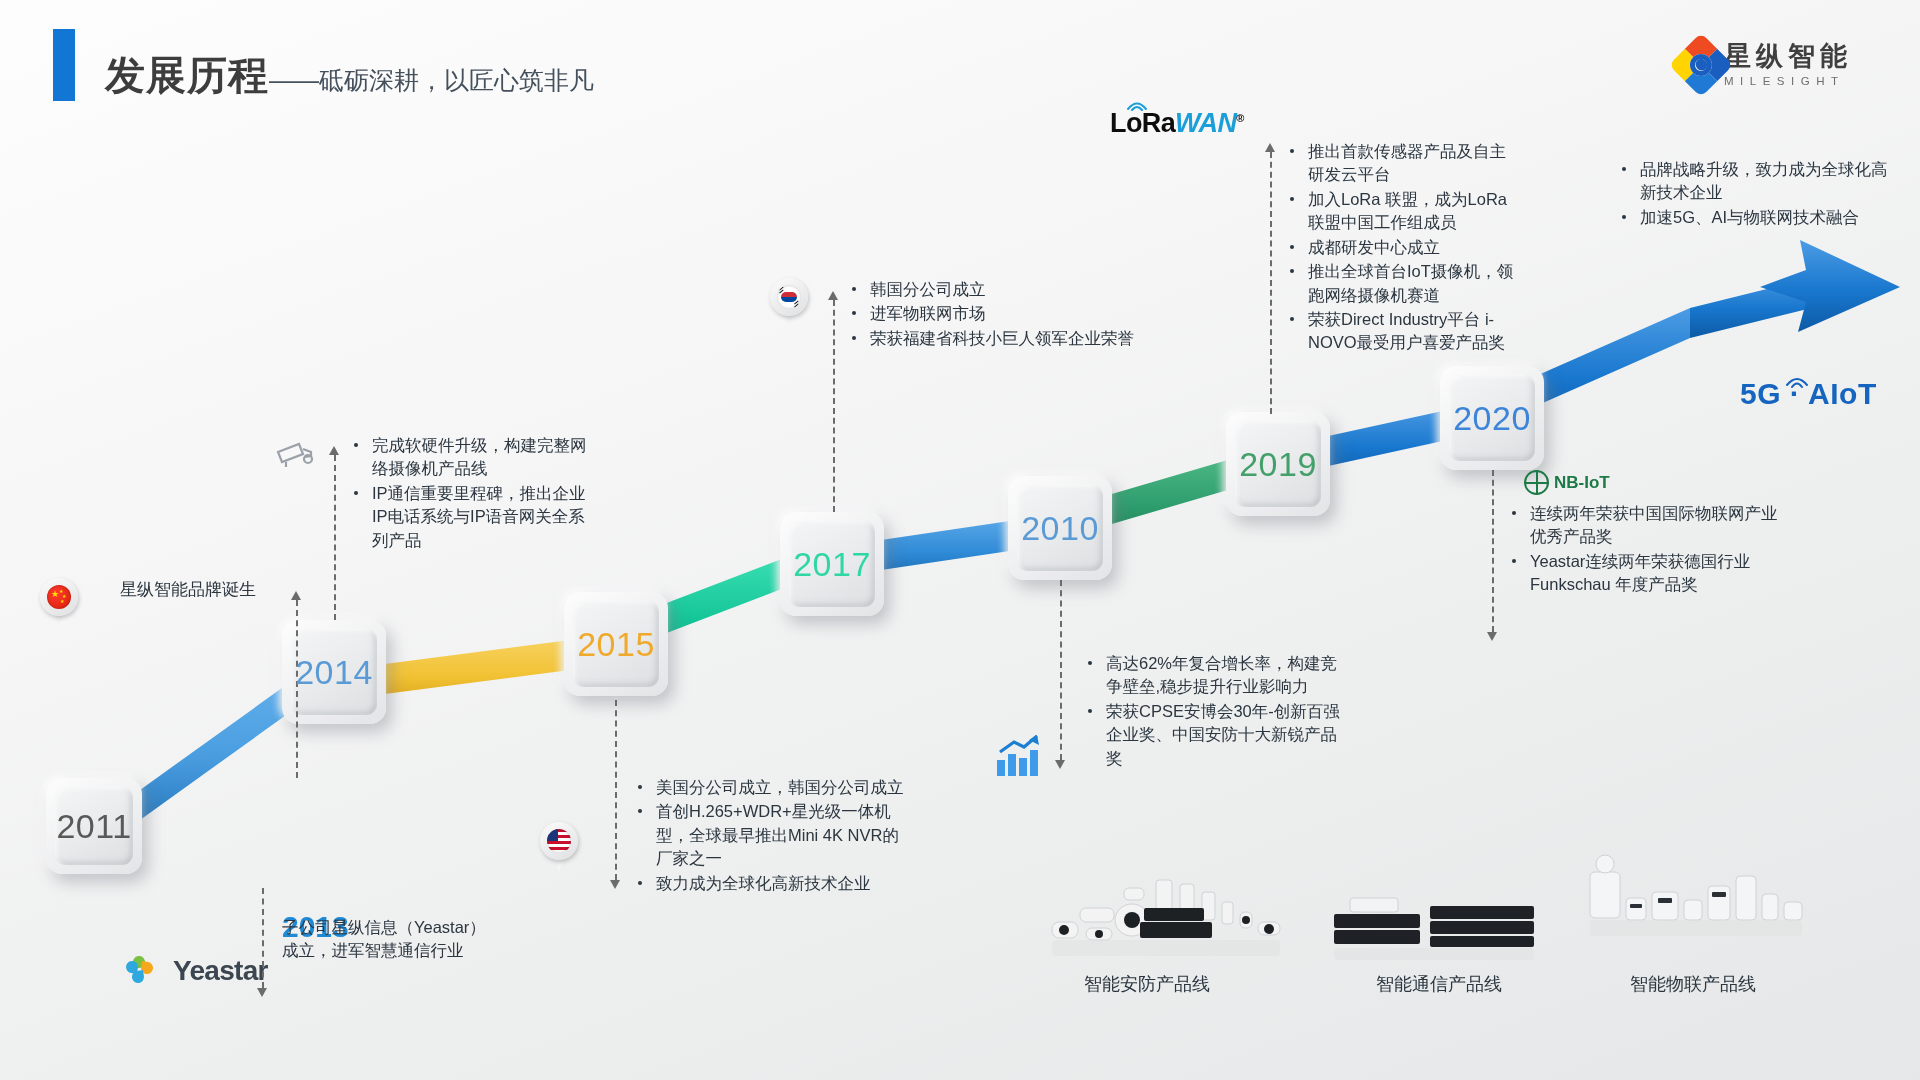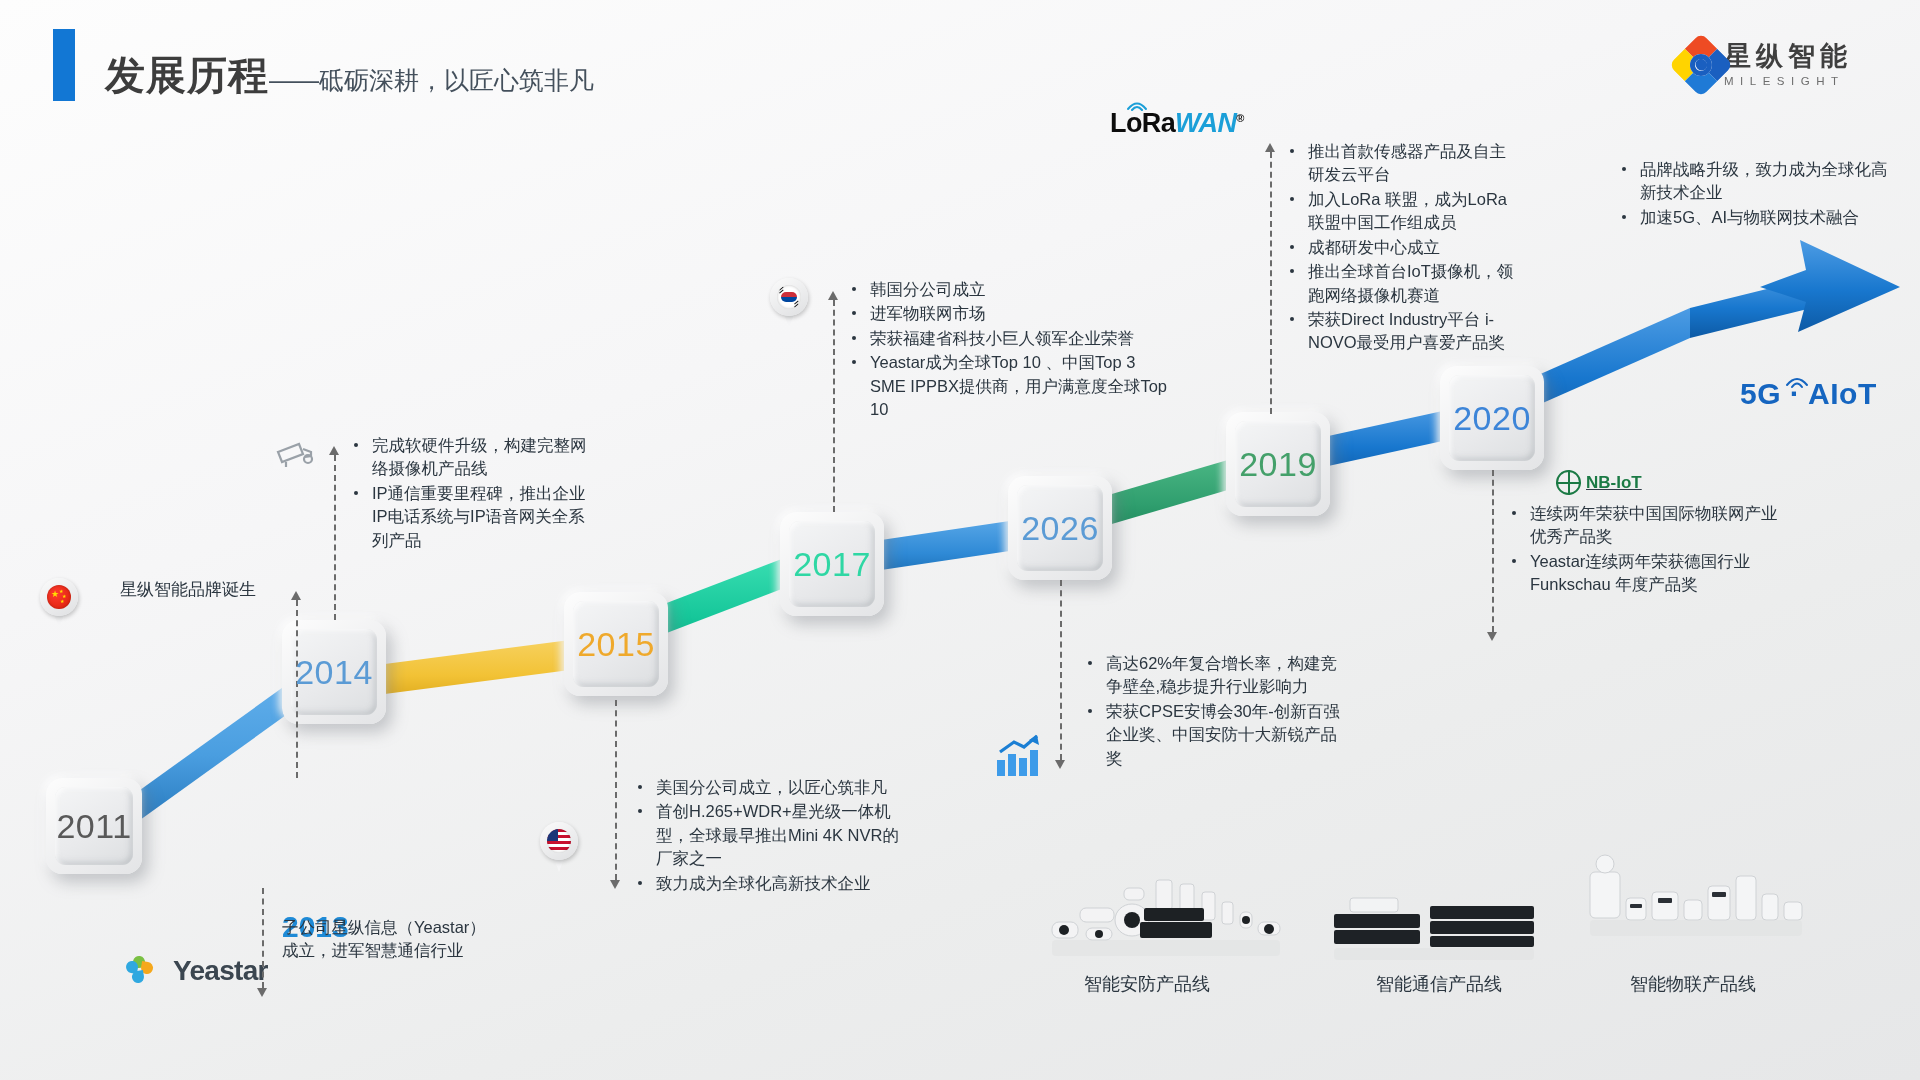--- a/index.html
+++ b/index.html
@@ -194,21 +194,21 @@
   <div class="ynode" style="left:564px;top:592px;width:104px;height:104px;">
     <div class="inner"></div>
       <span style="color:#efa92c">2015</span>
   </div>
   <div class="ynode" style="left:780px;top:512px;width:104px;height:104px;">
     <div class="inner"></div>
       <span style="color:#2fd7a4">2017</span>
   </div>
   <div class="ynode" style="left:1008px;top:476px;width:104px;height:104px;">
     <div class="inner"></div>
-      <span style="color:#5b9bd5">2026</span>
+      <span style="color:#5b9bd5">2010</span>
   </div>
   <div class="ynode" style="left:1226px;top:412px;width:104px;height:104px;">
     <div class="inner"></div>
       <span style="color:#44a06a">2019</span>
   </div>
   <div class="ynode" style="left:1440px;top:366px;width:104px;height:104px;">
     <div class="inner"></div>
       <span style="color:#3d85d8">2020</span>
   </div>
 
@@ -266,21 +266,21 @@
     <div class="tail"></div>
       <div class="body"></div>
     <div class="flag fl-us">
         <div class="canton"></div>
       </div>
   </div>
   <div class="dash" style="left:615px;top:700px;height:180px;"></div>
   <div class="arw down" style="left:610px;top:880px;"></div>
   <div class="blk" style="left:632px;top:776px;width:282px;">
     <ul>
-      <li>美国分公司成立，以匠心筑非凡</li>
+      <li>美国分公司成立，韩国分公司成立</li>
       <li>首创H.265+WDR+星光级一体机型，全球最早推出Mini 4K NVR的厂家之一</li>
       <li>致力成为全球化高新技术企业</li>
     </ul>
   </div>
 
   <div class="pin" style="left:770px;top:278px;">
     <div class="tail"></div>
       <div class="body"></div>
     <div class="flag fl-kr">
       <div class="tg-top"></div>
@@ -291,21 +291,20 @@
       <div class="bar" style="left:17px;top:20px;width:5px;height:1.4px;transform:rotate(-40deg);"></div>
     </div>
   </div>
   <div class="dash" style="left:833px;top:300px;height:212px;"></div>
   <div class="arw up" style="left:828px;top:291px;"></div>
   <div class="blk" style="left:846px;top:278px;width:322px;">
     <ul>
       <li>韩国分公司成立</li>
       <li>进军物联网市场</li>
       <li>荣获福建省科技小巨人领军企业荣誉</li>
-      <li>Yeastar成为全球Top 10 、中国Top 3 SME IPPBX提供商，用户满意度全球Top 10</li>
     </ul>
   </div>
 
   <div class="barchart" style="left:996px;top:734px;">
     <svg width="46" height="42" viewBox="0 0 46 42">
       <g fill="#3d9be9">
         <rect x="1" y="26" width="8" height="16"></rect>
         <rect x="12" y="20" width="8" height="22"></rect>
         <rect x="23" y="24" width="8" height="18"></rect>
         <rect x="34" y="16" width="8" height="26"></rect>
@@ -337,21 +336,21 @@
   <div class="blk" style="left:1284px;top:140px;width:236px;">
     <ul>
       <li>推出首款传感器产品及自主研发云平台</li>
       <li>加入LoRa 联盟，成为LoRa联盟中国工作组成员</li>
       <li>成都研发中心成立</li>
       <li>推出全球首台IoT摄像机，领跑网络摄像机赛道</li>
       <li>荣获Direct Industry平台 i-NOVO最受用户喜爱产品奖</li>
     </ul>
   </div>
 
-  <div class="nbiot" style="left:1556px;top:470px;text-decoration:underline;">
+  <div class="nbiot" style="left:1524px;top:470px;">
     <div class="globe"></div>
     <span class="t">NB-IoT</span>
   </div>
   <div class="dash" style="left:1492px;top:470px;height:162px;"></div>
   <div class="arw down" style="left:1487px;top:632px;"></div>
   <div class="blk" style="left:1506px;top:502px;width:284px;">
     <ul>
       <li>连续两年荣获中国国际物联网产业优秀产品奖</li>
       <li>Yeastar连续两年荣获德国行业Funkschau 年度产品奖</li>
     </ul>

